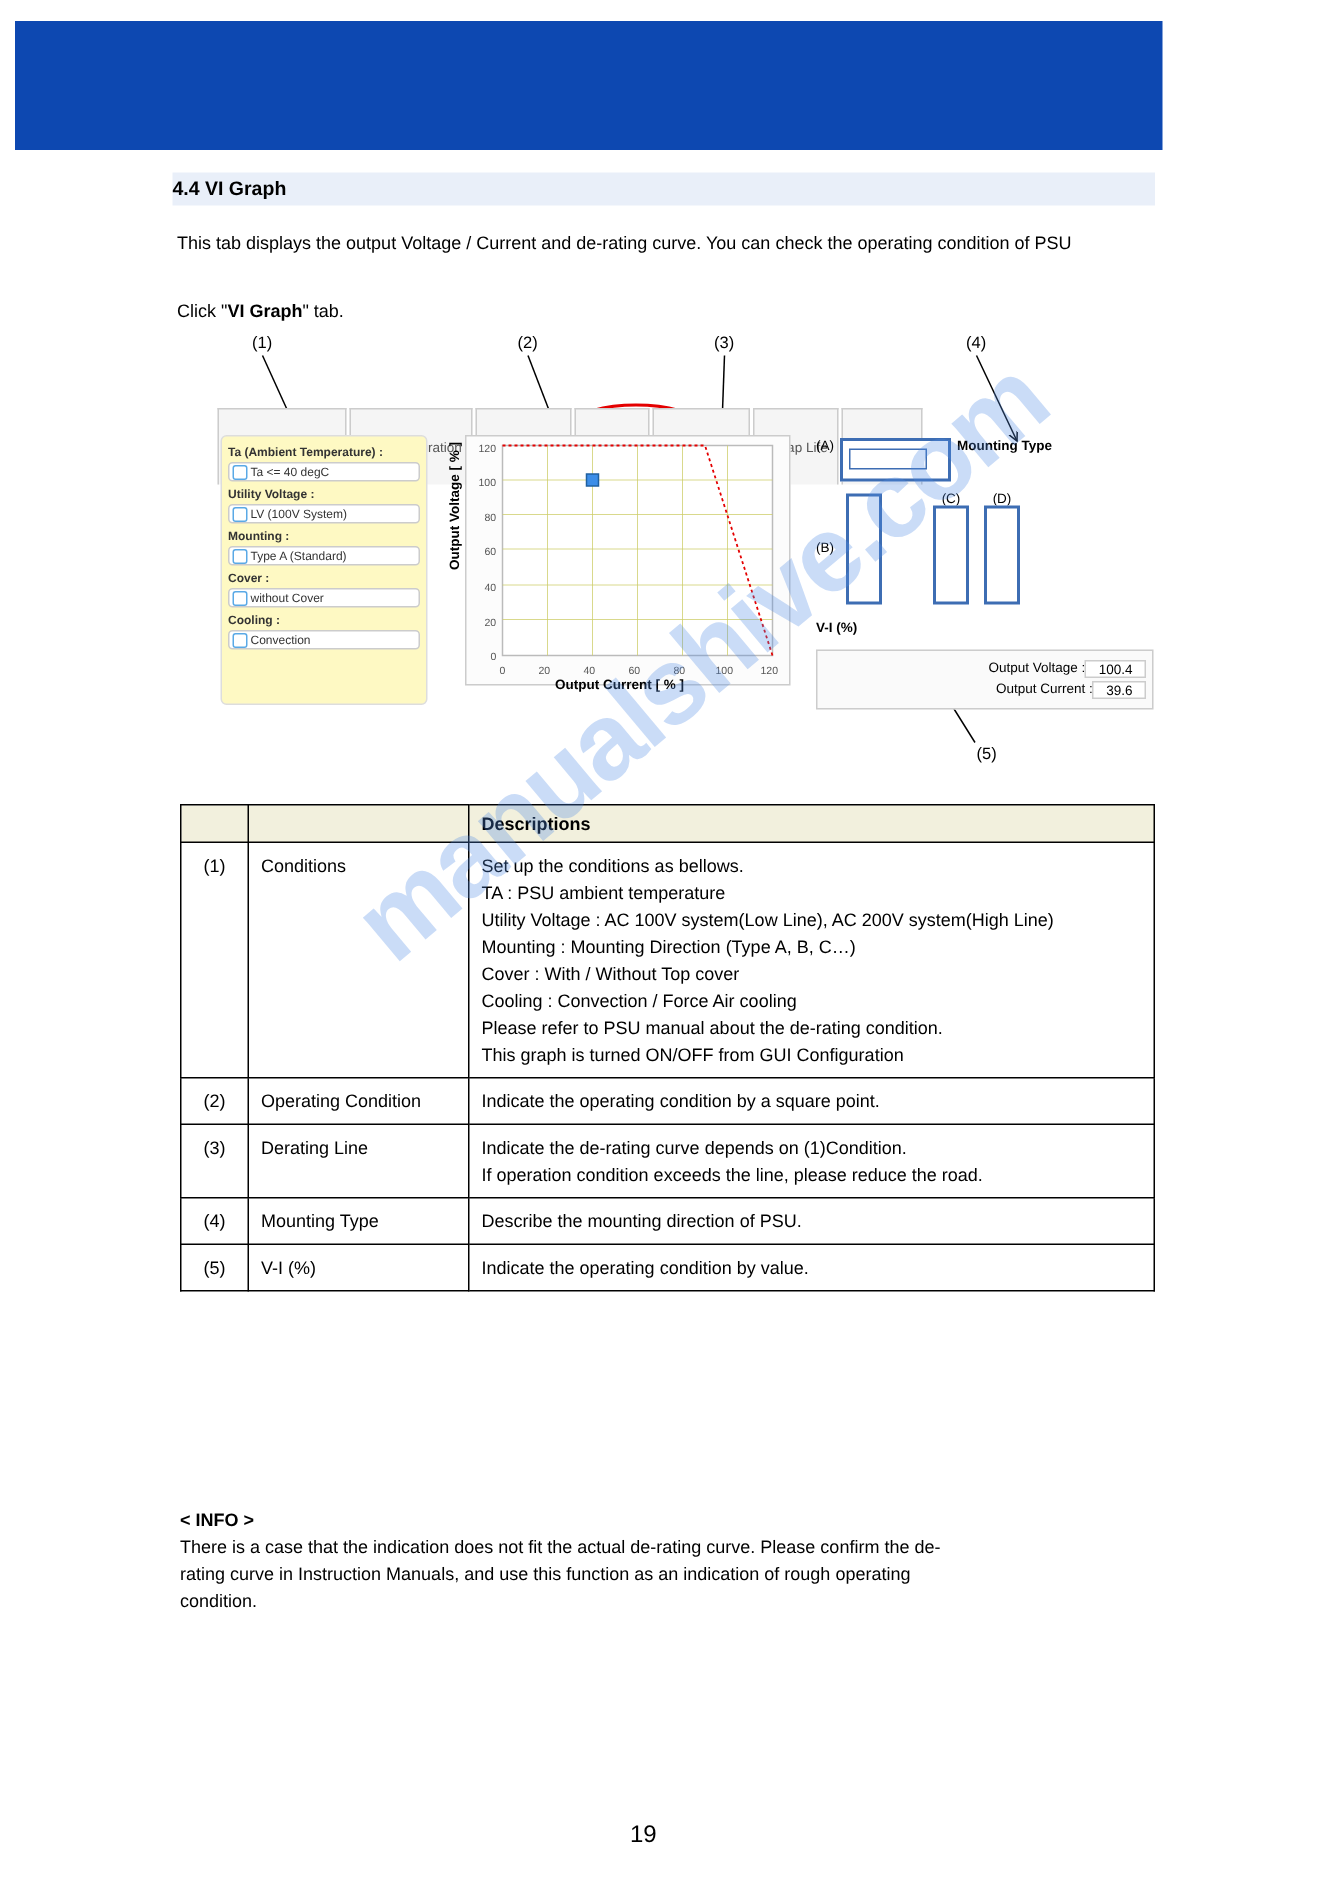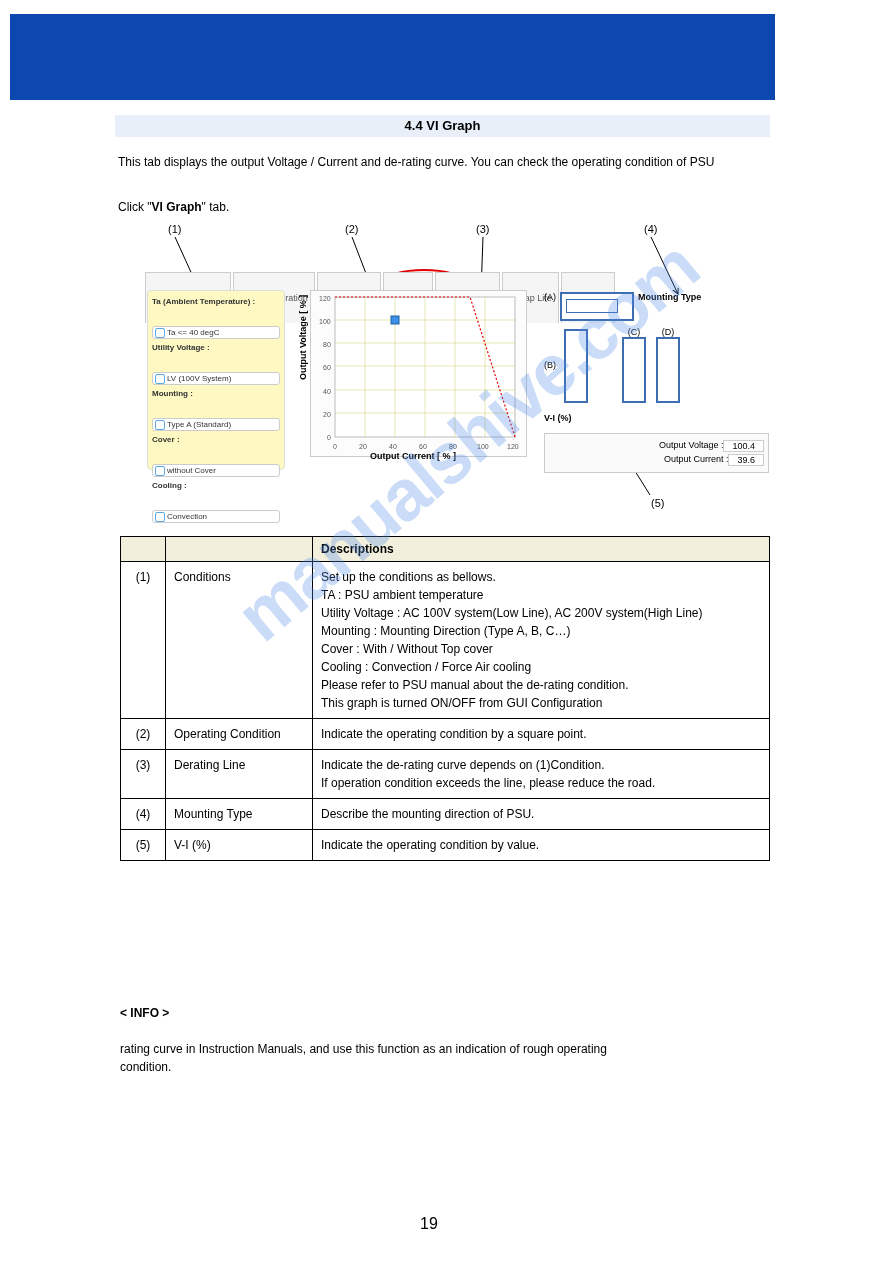--- a/index.html
+++ b/index.html
@@ -1,28 +1,28 @@
 <!DOCTYPE html>
 <html><head>
 <meta charset="utf-8">
 <style>
   body { margin:0; background:#fff; font-family:Arial,sans-serif; font-size:11px; color:#000; }
   .page { width:893px; height:1263px; margin:0 auto; position:relative; background:#fff; }
   .header-bar { position:absolute; left:10px; top:14px; width:765px; height:86px; background:#0d48b1; }
-  .section-title { position:absolute; left:115px; top:115px; width:655px; height:22px; background:#e9eff9; text-align:center; font-size:13px; font-weight:bold; color:#000; line-height:22px; }
+  .section-title { position:absolute; left:115px; top:115px; width:655px; height:22px; background:#e9eff9; font-size:13px; font-weight:bold; color:#000; line-height:22px; }
   .body-text { position:absolute; left:118px; font-size:12px; color:#000; }
   .arrow { position:absolute; stroke:#000; stroke-width:1; fill:none; }
   .tabs { position:absolute; left:145px; top:272px; font-size:10px; }
   .tab { display:inline-block; padding:20px 6px; border:1px solid #ccc; border-bottom:none; background:#f5f5f5; margin-right:-1px; cursor:pointer; font-size:9px; color:#555; }
   .chart-box { position:absolute; left:310px; top:290px; width:215px; height:165px; border:1px solid #ccc; background:#fcfcfc; }
   .y-label { position:absolute; left:298px; top:380px; transform:rotate(-90deg); transform-origin:left top; font-size:9px; font-weight:bold; }
   .x-label { position:absolute; left:370px; top:451px; font-size:9px; font-weight:bold; }
   .cond-panel { position:absolute; left:147px; top:290px; width:128px; height:170px; border:1px solid #ddd; border-radius:4px; background:#fef9c3; padding:4px; font-size:9px; color:#333; }
   .cond-label { margin-top:2px; font-weight:bold; font-size:8px; }
-  .cond-val { background:#fff; border:1px solid #ccc; border-radius:3px; padding:1px 6px 1px 14px; margin:20px 0 4px 0; font-size:8px; position:relative; }
+  .cond-val { background:#fff; border:1px solid #ccc; border-radius:3px; padding:1px 6px 1px 14px; margin:2px 0 4px 0; font-size:8px; position:relative; }
   .cond-val::before { content:""; position:absolute; left:2px; top:1px; width:8px; height:8px; border:1px solid #5aa9e6; border-radius:2px; }
   .right-panel { position:absolute; left:544px; top:292px; width:225px; height:170px; font-size:9px; }
   .mount-a { width:70px; height:25px; border:2px solid #3d6db3; background:#fff; position:relative; }
   .mount-a::after { content:""; position:absolute; left:4px; top:5px; width:50px; height:12px; border:1px solid #3d6db3; }
   .mount-v { width:20px; height:70px; border:2px solid #3d6db3; background:#fff; display:inline-block; margin:0 2px; }
   .vi-box { margin-top:10px; border:1px solid #ccc; padding:4px; background:#fafafa; }
   .vi-row { display:flex; justify-content:flex-end; margin:2px 0; }
   .vi-val { background:#fff; border:1px solid #ccc; padding:0 8px; }
   .circled { position:absolute; left:384px; top:269px; width:76px; height:20px; border:2px solid #e40000; border-radius:50%; }
   .footer-text { position:absolute; left:120px; top:984px; font-size:12px; color:#000; width:640px; line-height:1.5;margin-top:20px; }
@@ -204,21 +204,21 @@
   <tr>
     <td class="num-col">(5)</td>
     <td>V-I (%)</td>
     <td>Indicate the operating condition by value.</td>
   </tr>
 </tbody>
     </table>
 
 <div class="footer-text">
   <b>&lt; INFO &gt;</b><br>
-  <br>
+  <span>There is a case that the indication does not fit the actual de-rating curve. Please confirm the de-</span><br>
   <span>rating curve in Instruction Manuals, and use this function as an indication of rough operating</span><br>
   <span>condition.</span>
 </div>
 
 <div class="page-num">19</div>
 
 <div class="watermark">manualshive.com</div>
 
 </div>
 

